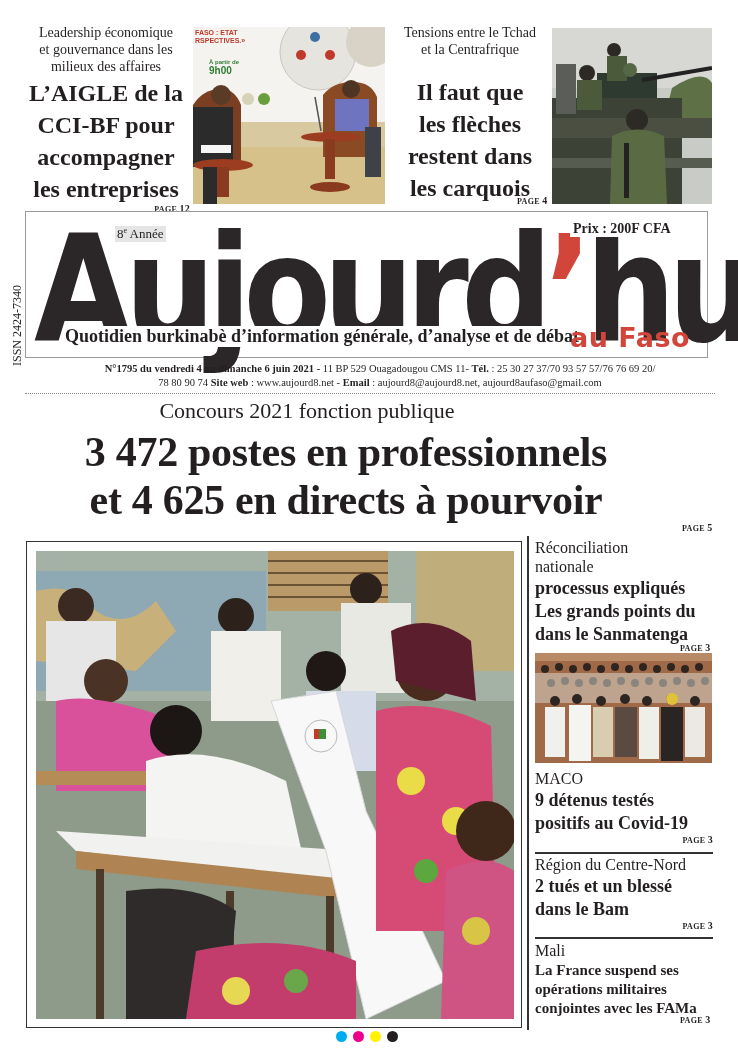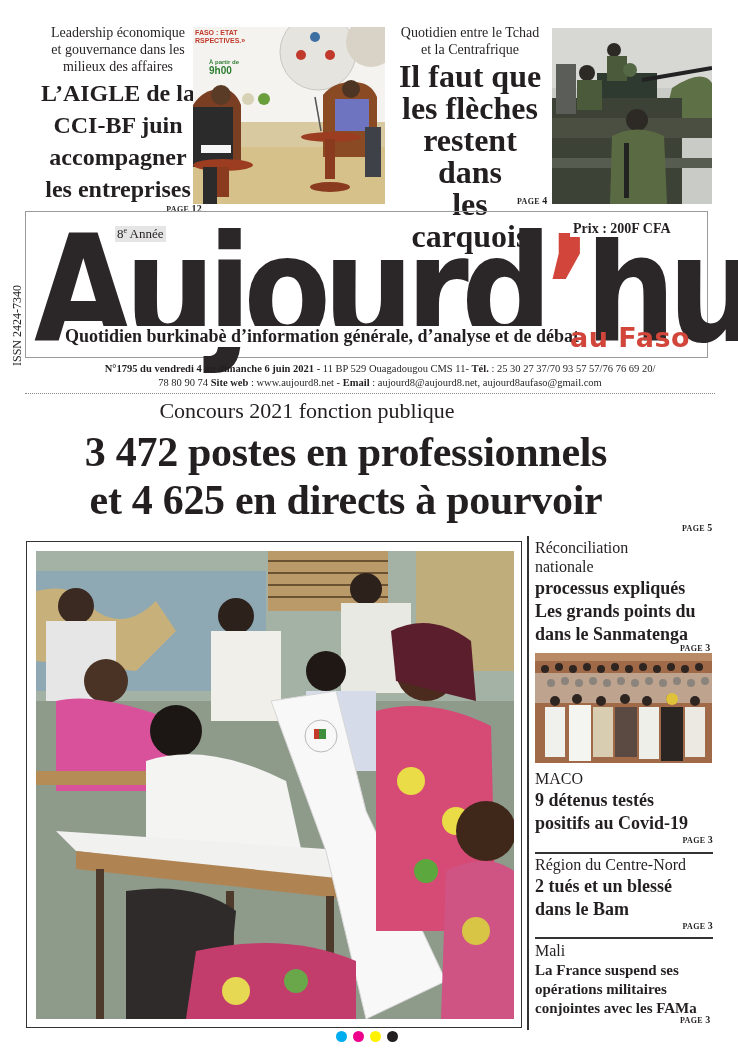--- a/index.html
+++ b/index.html
@@ -49,29 +49,29 @@
   .side-kicker { font-size: 16px; line-height: 19px; }
   .side-title { font-size: 18px; font-weight: bold; line-height: 23px; }
   .side-title-sm { font-size: 15px; font-weight: bold; line-height: 19px; }
   .hr { height: 2px; background: #333; }
 
   .dot { width: 11px; height: 11px; border-radius: 50%; }
 </style>
 </head>
 <body>
 
-<div class="abs" style="left:22px; top:24px; width:168px;margin-left:12px;">
+<div class="abs" style="left:22px; top:24px; width:168px;">
   <div class="teaser-kicker">
     <div>Leadership économique</div>
     <div>et gouvernance dans les</div>
     <div>milieux des affaires</div>
   </div>
   <div class="teaser-title" style="font-size:24px; line-height:32px; margin-top:2px;">
     <div>L’AIGLE de la</div>
-    <div>CCI-BF juin</div>
+    <div>CCI-BF pour</div>
     <div>accompagner</div>
     <div>les entreprises</div>
   </div>
   <div class="page-ref" style="text-align:right; margin-top:-2px;">
     <span>PAGE</span>
     <span class="num">12</span>
   </div>
 </div>
 
 <div class="abs photo" style="left:193px; top:27px; width:192px; height:177px;">
@@ -106,24 +106,24 @@
     <rect x="172" y="100" width="16" height="50" fill="#3f4148"></rect>
     <line x1="122" y1="70" x2="128" y2="104" stroke="#555" stroke-width="1.5"></line>
     <ellipse cx="138" cy="110" rx="30" ry="5" fill="#9c3d22"></ellipse>
     <rect x="132" y="112" width="10" height="40" fill="#8a3a1e"></rect>
     <ellipse cx="137" cy="160" rx="20" ry="5" fill="#8a3a1e"></ellipse>
   </svg>
 </div>
 
 <div class="abs" style="left:393px; top:24px; width:154px;">
   <div class="teaser-kicker">
-    <div>Quotidien entre le Tchad</div>
+    <div>Tensions entre le Tchad</div>
     <div>et la Centrafrique</div>
   </div>
-  <div class="teaser-title" style="font-size:32px; line-height:32px; margin-top:2px;">
+  <div class="teaser-title" style="font-size:24px; line-height:32px; margin-top:18px;">
     <div>Il faut que</div>
     <div>les flèches</div>
     <div>restent dans</div>
     <div>les carquois</div>
   </div>
 </div>
 <div class="abs page-ref" style="left:517px; top:195px;">
   <span>PAGE</span>
   <span class="num">4</span>
 </div>

